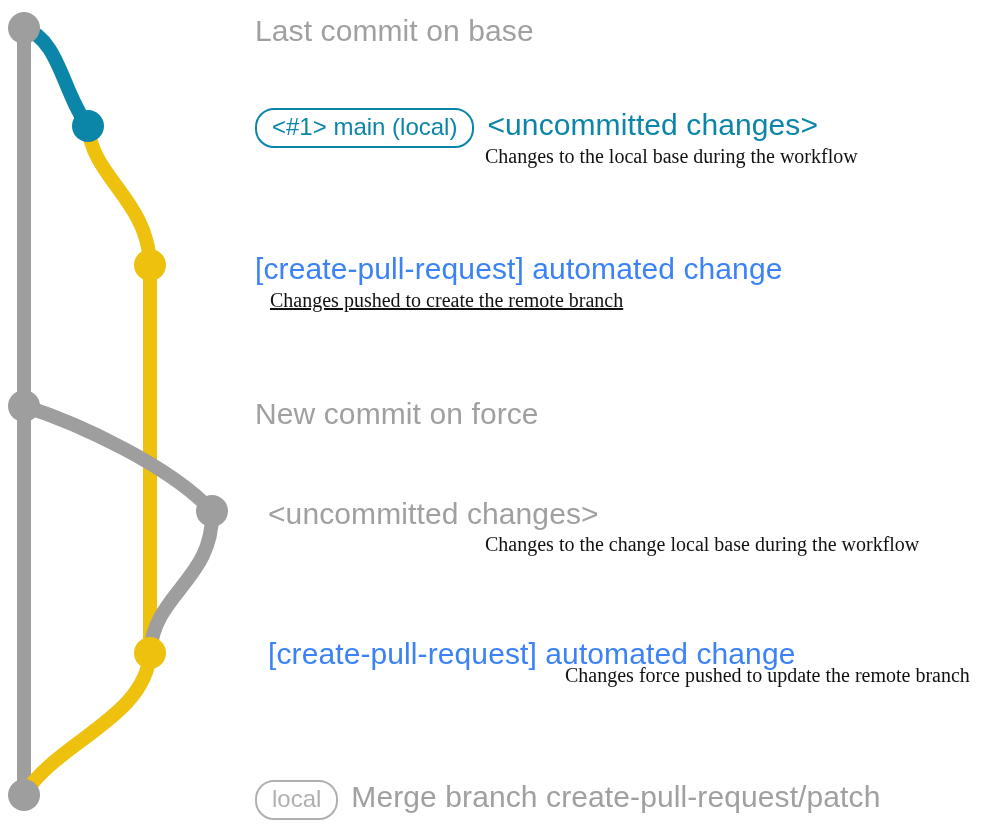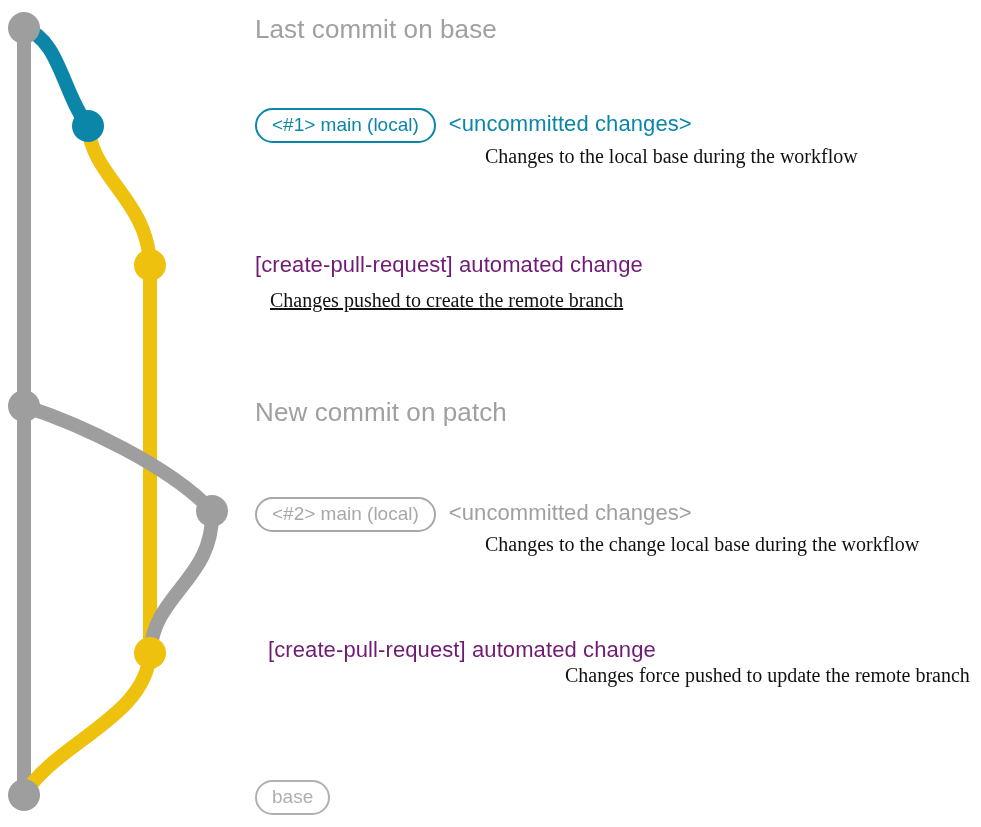--- a/index.html
+++ b/index.html
@@ -27,50 +27,50 @@
 
   .row {
     position: absolute;
     display: flex;
     align-items: baseline;
     white-space: nowrap;
   }
 
   
   .commit-caption {
-    font-size: 26px;
+    font-size: 30px;
     color: #a0a0a0;
     letter-spacing: 0.1px;
     text-align: right;
   }
 
   
   .badge {
     display: inline-block;
     border: 2px solid currentColor;
     border-radius: 19px;
     padding: 5px 15px 7px 15px;
-    font-size: 19px;
+    font-size: 24px;
     line-height: 1;
     background: #ffffff;
   }
   .badge.teal   { color: #0b85a8; }
   .badge.gray   { color: #a8a8a8; }
   .badge.yellow { color: #edc10d; }
   .badge.graydark { color: #b0b0b0; }
 
   
   .subject {
-    font-size: 22px;
+    font-size: 30px;
     margin-left: 13px;
     letter-spacing: 0.1px;
   }
   .subject.teal   { color: #0b85a8; }
   .subject.gray   { color: #a0a0a0; }
-  .subject.yellow { color: #701a75; }
+  .subject.yellow { color: #3b82f6; }
 
   
   .subject.standalone { margin-left: 0; }
 
   
   .note {
     position: absolute;
     font-family: "Liberation Serif", serif;
     font-size: 20px;
     color: #111111;
@@ -114,29 +114,29 @@
   <span class="subject teal">&lt;uncommitted changes&gt;</span>
 </div>
 <div class="note" style="left:485px; top:145px;text-align:center;">Changes to the local base during the workflow</div>
 
 <div class="row" style="left:255px; top:252px;">
   <span class="subject yellow standalone">[create-pull-request] automated change</span>
 </div>
 <div class="note" style="left:270px; top:289px;text-decoration:underline;">Changes pushed to create the remote branch</div>
 
 <div class="row" style="left:255px; top:397px;">
-  <span class="commit-caption">New commit on patch</span>
+  <span class="commit-caption">New commit on force</span>
 </div>
 
 <div class="row" style="left:255px; top:497px;">
-  <span class="badge gray">&lt;#2&gt; main (local)</span>
   <span class="subject gray">&lt;uncommitted changes&gt;</span>
 </div>
 <div class="note" style="left:485px; top:533px;">Changes to the change local base during the workflow</div>
 
 <div class="row" style="left:255px; top:637px;">
   <span class="subject yellow">[create-pull-request] automated change</span>
 </div>
 <div class="note" style="left:565px; top:664px;">Changes force pushed to update the remote branch</div>
 
 <div class="row" style="left:255px; top:780px;">
-  <span class="badge graydark">base</span>
+  <span class="badge graydark">local</span>
+  <span class="subject gray">Merge branch create-pull-request/patch</span>
 </div>
 
 </body></html>

